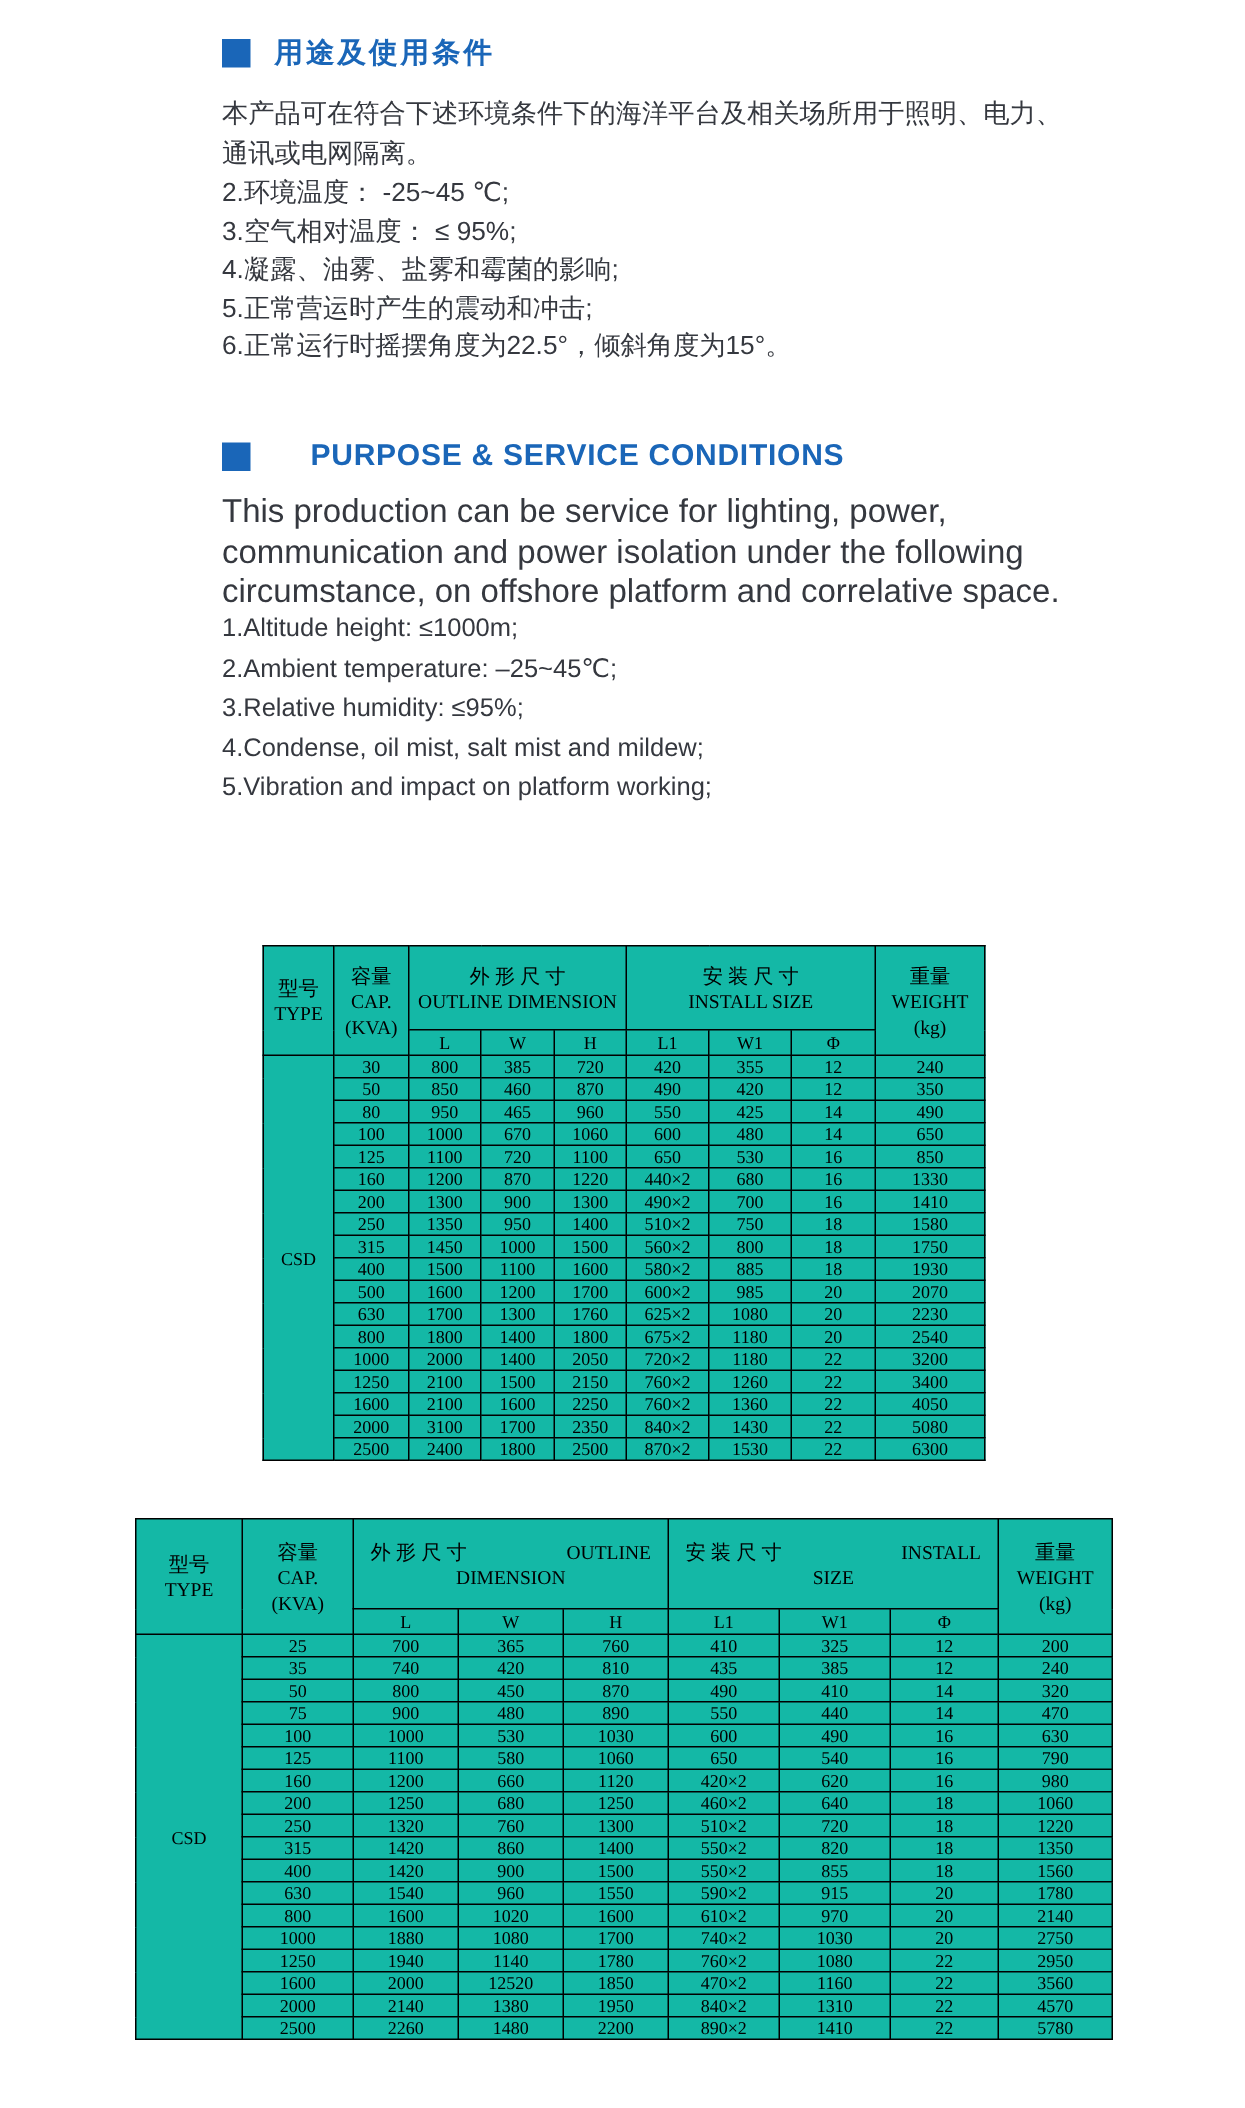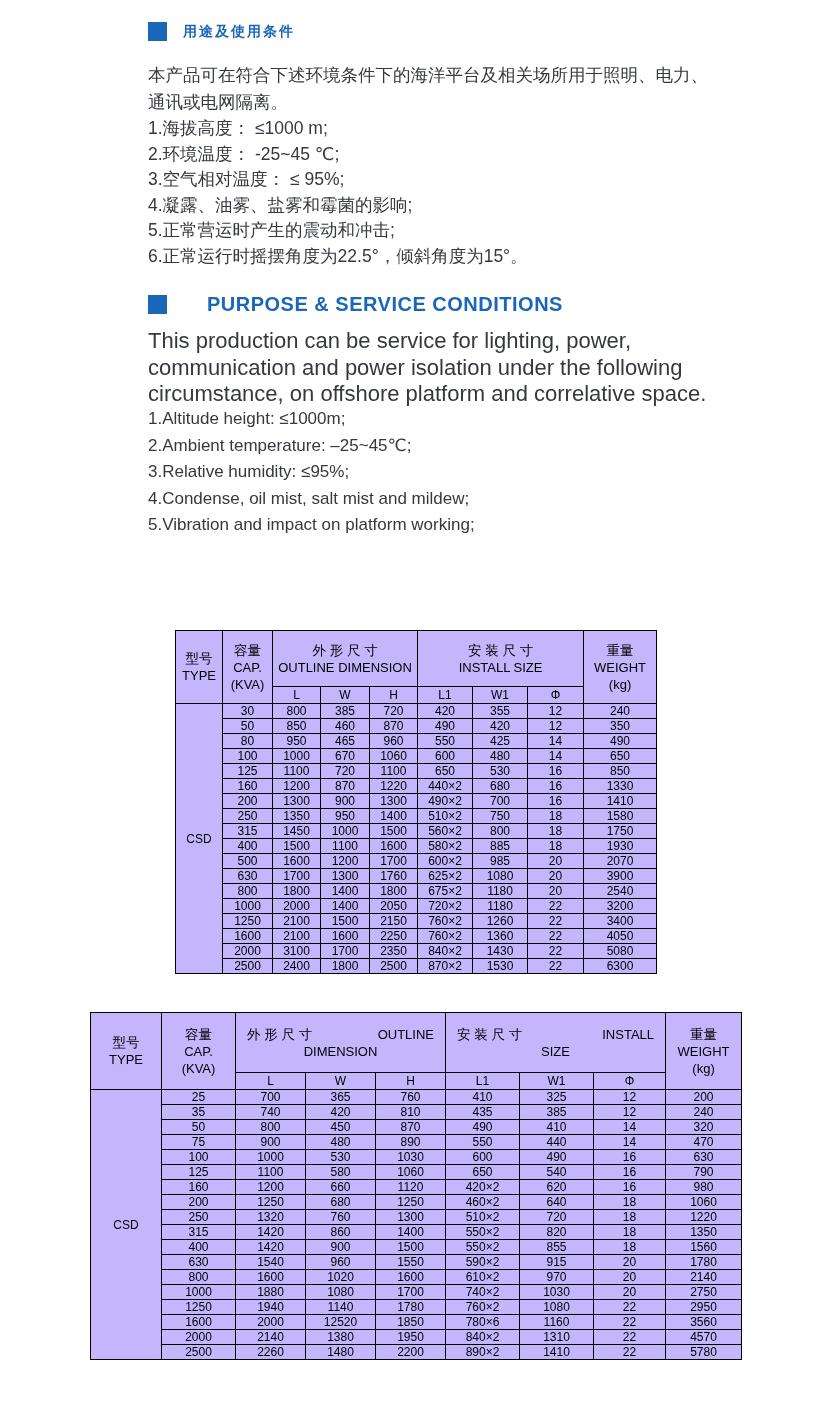--- a/index.html
+++ b/index.html
@@ -24,21 +24,21 @@
     width: 19px; height: 19px;
     background: #1a66b8;
     flex: 0 0 auto;
   }
   .sec-heading h2 {
     color: #1a66b8;
     font-weight: bold;
     white-space: nowrap;
   }
   #cn-heading { top: 22px; }
-  #cn-heading h2 { font-size: 14px; letter-spacing: 2px; }
+  #cn-heading h2 { font-size: 19px; letter-spacing: 2px; }
   #en-heading { top: 293px; gap: 40px; }
   #en-heading h2 { font-size: 20px; letter-spacing: 0.5px; }
 
   
   .intro {
     position: absolute;
     left: 148px;
     color: #35383f;
   }
   #cn-intro { top: 62px; width: 562px; font-size: 17.5px; line-height: 27px; }
@@ -57,23 +57,23 @@
     color: #000;
     white-space: nowrap;
     letter-spacing: 0.5px;
   }
   #t1-title { left: 176px; top: 613px; margin-top: 40px; }
 
   table.dim {
     position: absolute;
     border-collapse: collapse;
     table-layout: fixed;
-    font-family: Liberation Sans, sans-serif;
+    font-family: Liberation Serif, serif;
     color: #000;
-    background: #c4b5fd;
+    background: #14b8a6;
   }
   #table1 { left: 175px; top: 630px; width: 481px; }
   #table2 { left: 90px;  top: 1012px; width: 651px; }
 
   table.dim th, table.dim td {
     border: 1px solid #000;
     text-align: center;
     vertical-align: middle;
     font-weight: normal;
     padding: 0 1px;
@@ -92,21 +92,20 @@
 </style>
 </head>
 <body>
 
 <div class="sec-heading" id="cn-heading">
   <span class="bullet"></span>
   <h2>用途及使用条件</h2>
 </div>
 <p class="intro" id="cn-intro">本产品可在符合下述环境条件下的海洋平台及相关场所用于照明、电力、通讯或电网隔离。</p>
 <ul class="cond-list" id="cn-list">
-    <li>1.海拔高度： ≤1000 m;</li>
     <li>2.环境温度： -25~45 ℃;</li>
     <li>3.空气相对温度： ≤ 95%;</li>
     <li>4.凝露、油雾、盐雾和霉菌的影响;</li>
     <li>5.正常营运时产生的震动和冲击;</li>
     <li>6.正常运行时摇摆角度为22.5°，倾斜角度为15°。</li>
   </ul>
 
 <div class="sec-heading" id="en-heading">
   <span class="bullet"></span>
   <h2>PURPOSE &amp; SERVICE CONDITIONS</h2>
@@ -280,21 +279,21 @@
         <td>2070</td>
       </tr>
       <tr>
         <td>630</td>
         <td>1700</td>
         <td>1300</td>
         <td>1760</td>
         <td>625×2</td>
         <td>1080</td>
         <td>20</td>
-        <td>3900</td>
+        <td>2230</td>
       </tr>
       <tr>
         <td>800</td>
         <td>1800</td>
         <td>1400</td>
         <td>1800</td>
         <td>675×2</td>
         <td>1180</td>
         <td>20</td>
         <td>2540</td>
@@ -554,21 +553,21 @@
         <td>760×2</td>
         <td>1080</td>
         <td>22</td>
         <td>2950</td>
       </tr>
       <tr>
         <td>1600</td>
         <td>2000</td>
         <td>12520</td>
         <td>1850</td>
-        <td>780×6</td>
+        <td>470×2</td>
         <td>1160</td>
         <td>22</td>
         <td>3560</td>
       </tr>
       <tr>
         <td>2000</td>
         <td>2140</td>
         <td>1380</td>
         <td>1950</td>
         <td>840×2</td>

